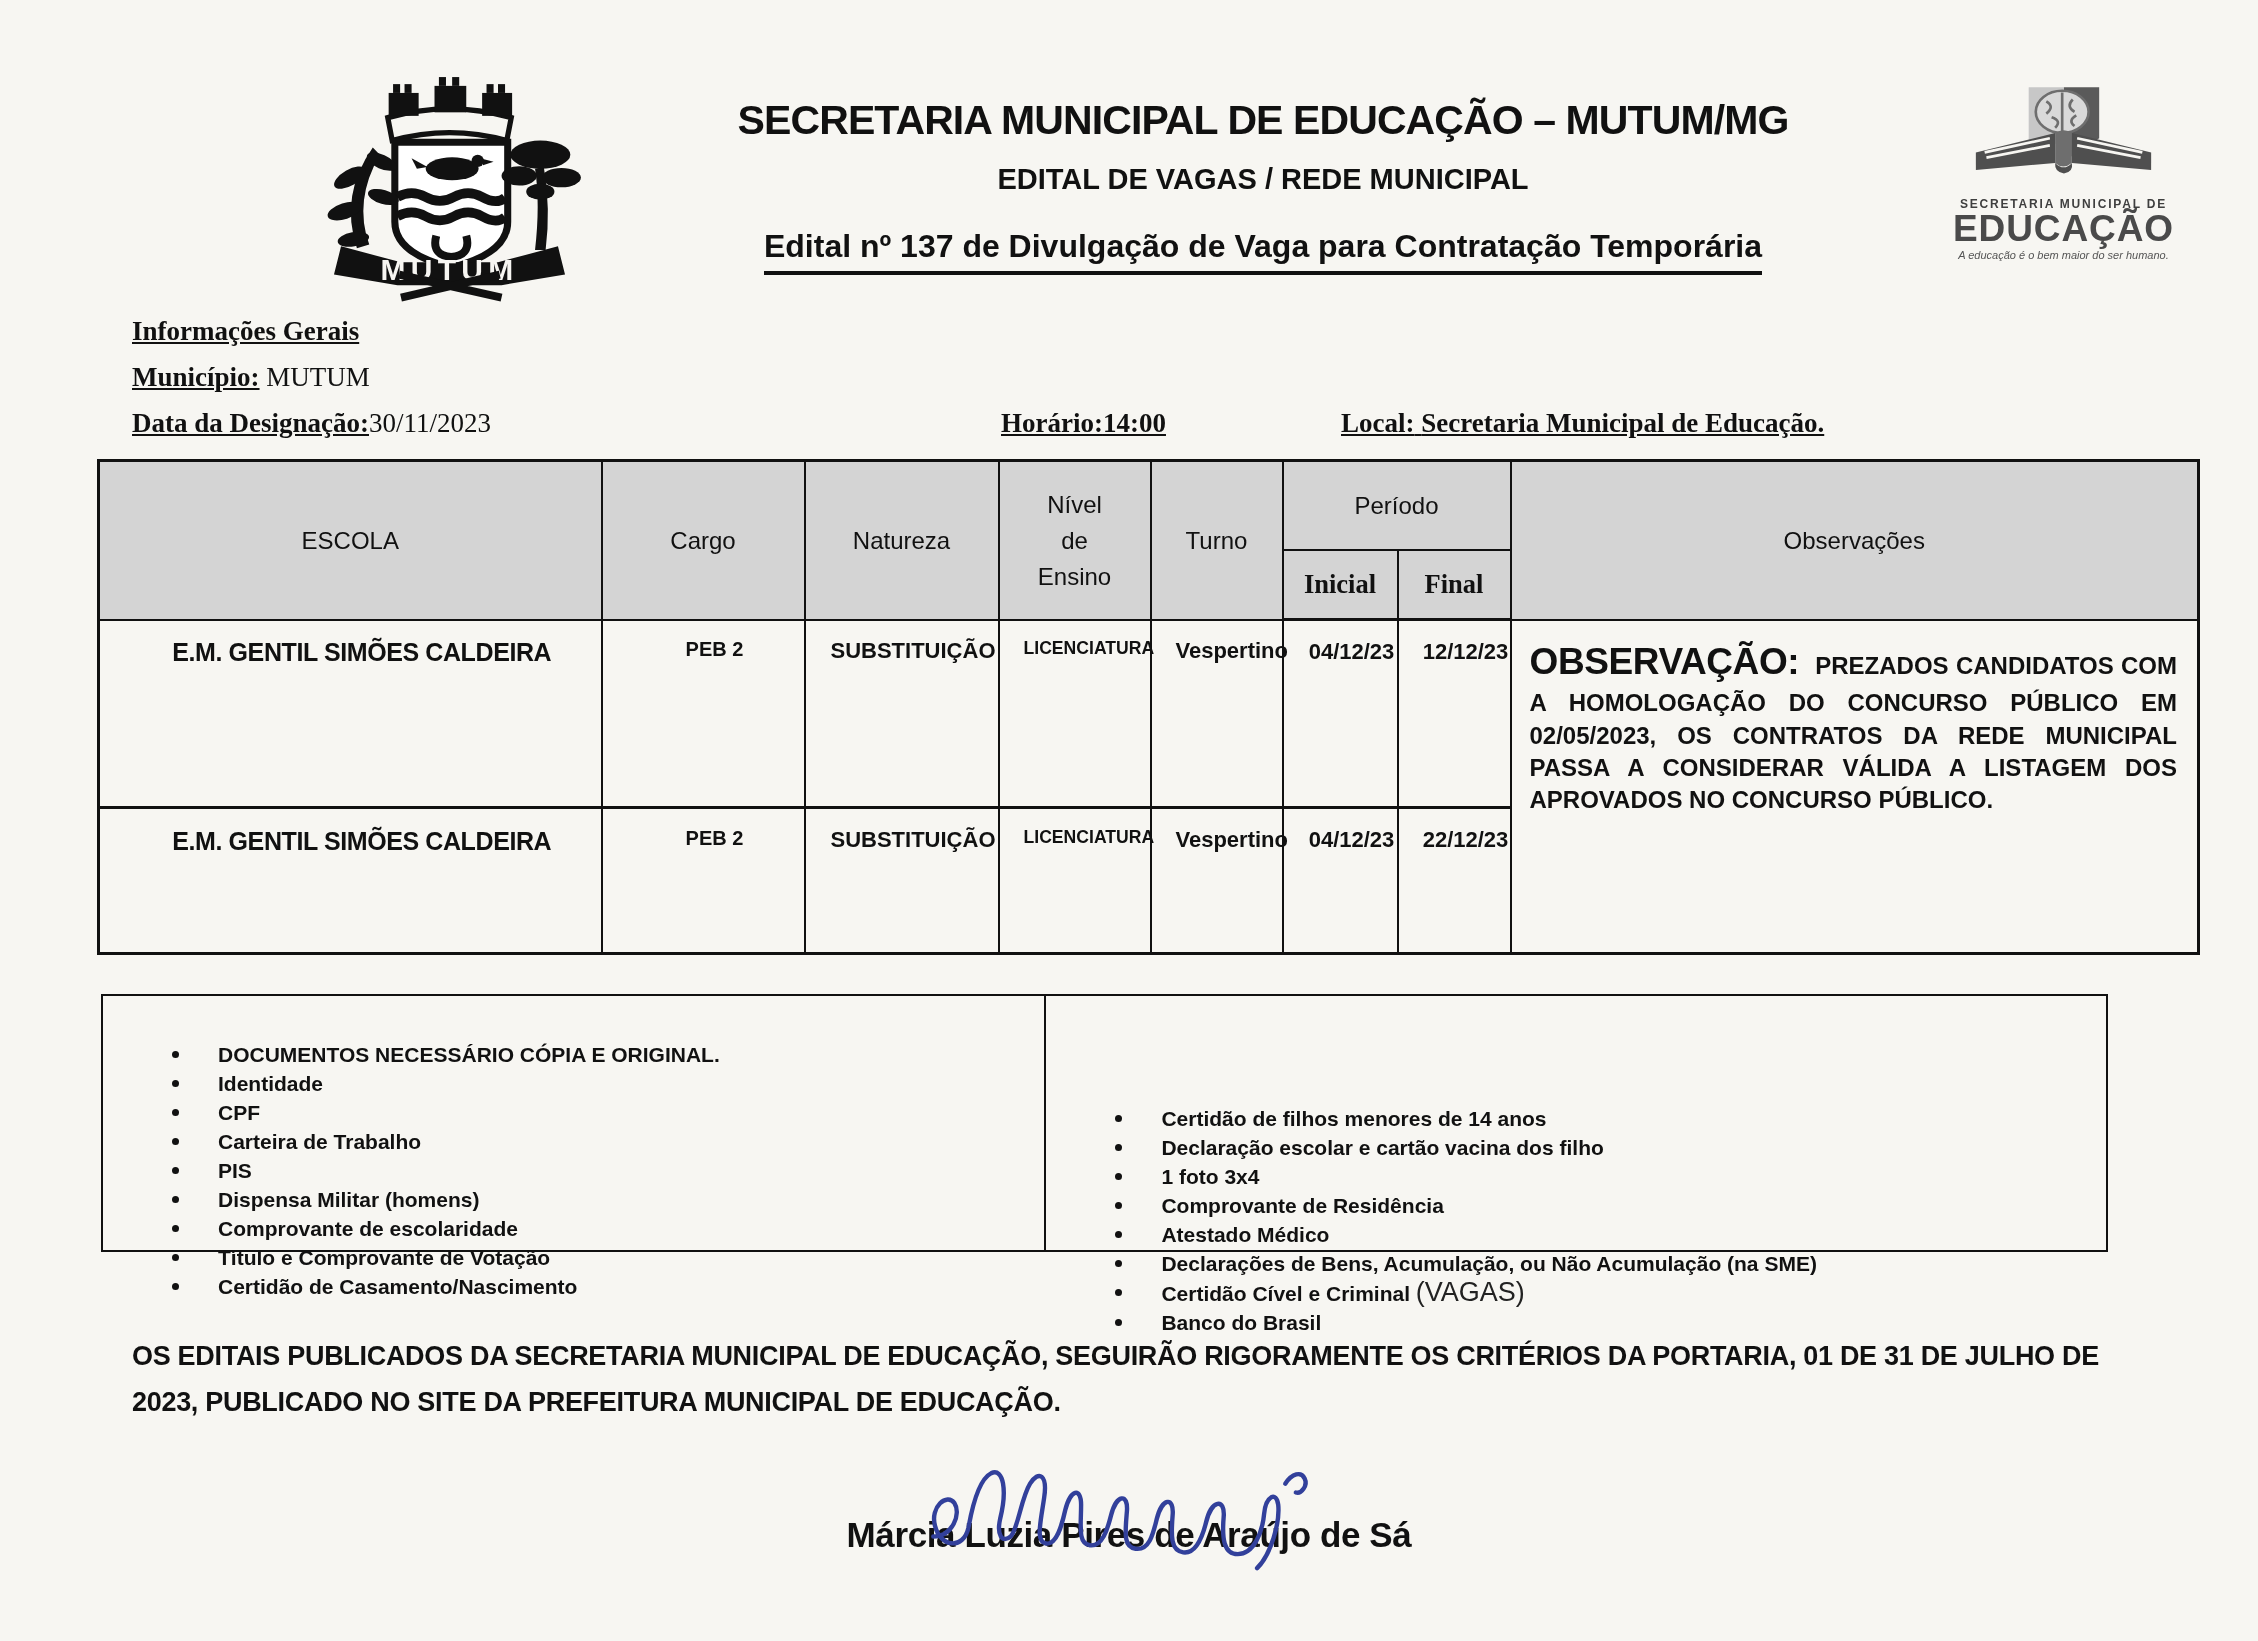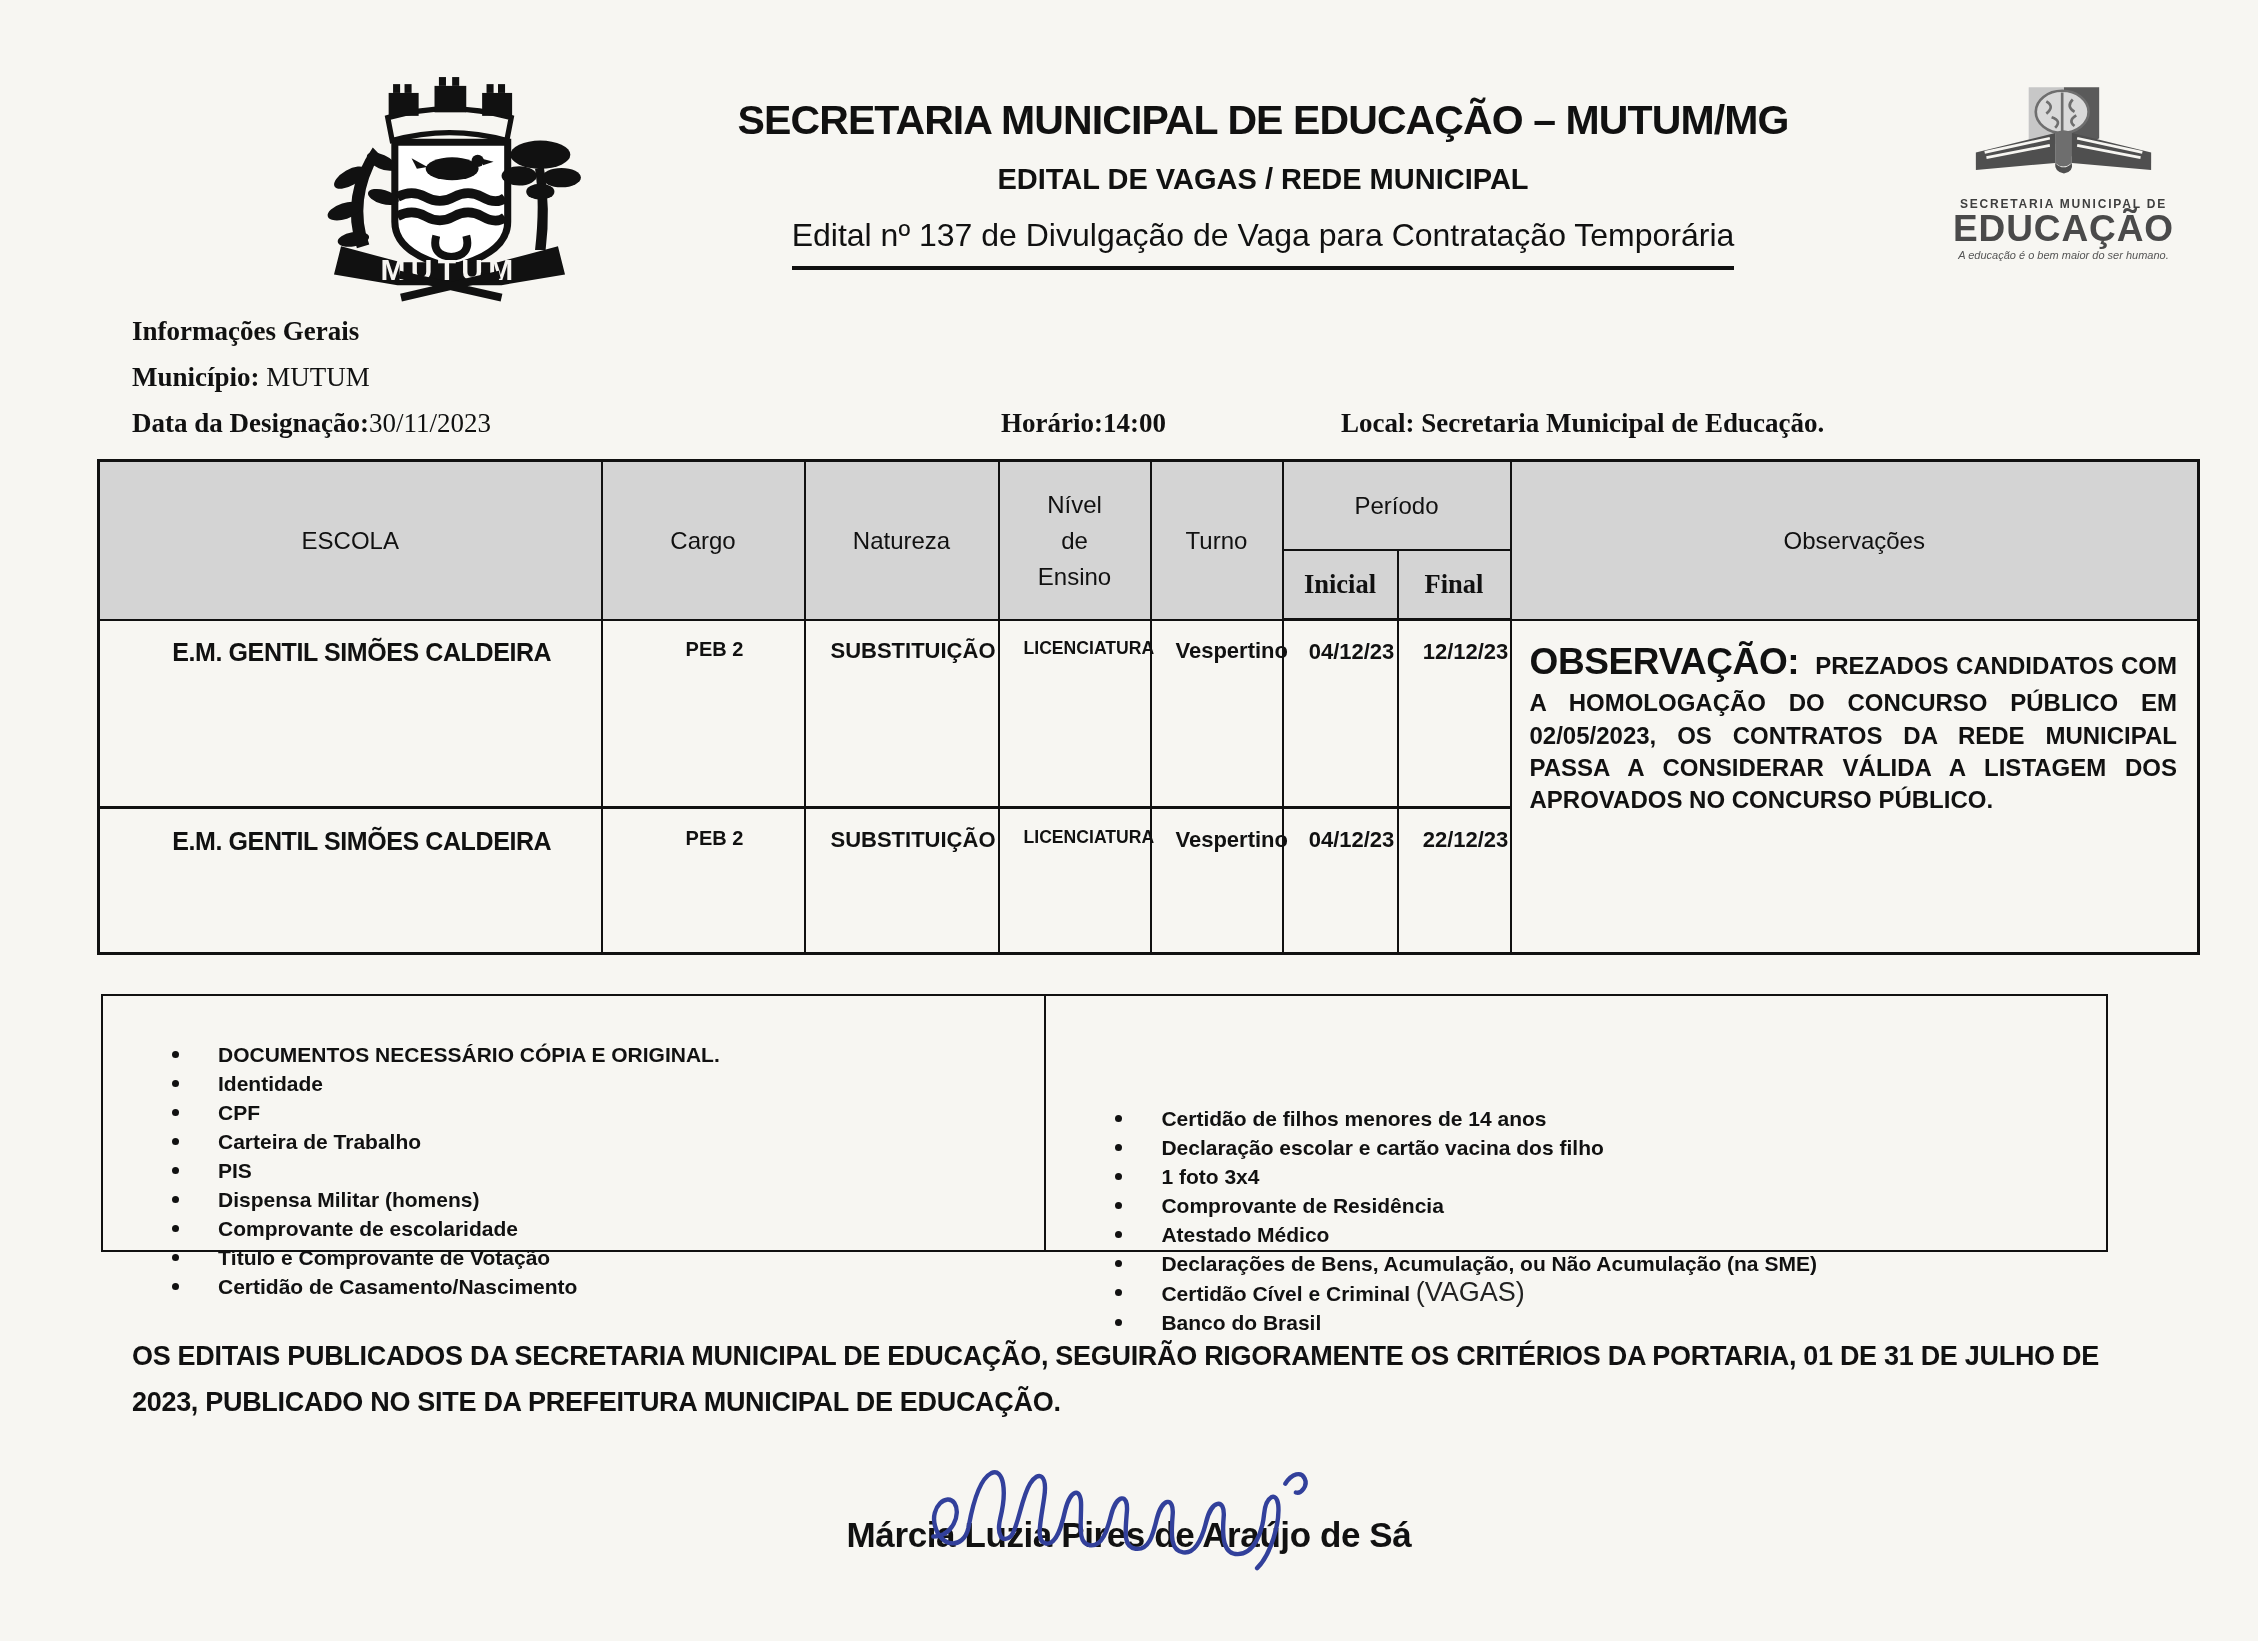--- a/index.html
+++ b/index.html
@@ -10,31 +10,31 @@
     font-family:"Liberation Sans", sans-serif;
     color:#111;
     overflow:hidden;
   }
   
   .header{display:flex;align-items:flex-start;padding:62px 62px 0 304px;}
   .crest{width:291px;height:240px;flex:0 0 auto;}
   .titles{flex:1 1 auto;text-align:center;padding-top:35px;}
   .title-main{font-size:41px;font-weight:bold;letter-spacing:-0.9px;}
   .title-sub{font-size:29px;font-weight:bold;margin-top:19.4px;}
-  .title-edital{display:inline-block;font-size:32px;font-weight:normal;margin-top:21px;
-    border-bottom:4.4px solid #111;padding-bottom:12px;}
+  .title-edital{display:inline-block;font-size:32px;font-weight:bold;margin-top:32px;
+    border-bottom:4.4px solid #111;padding-bottom:6px;}
   .sme-logo{width:265px;flex:0 0 auto;text-align:center;margin-top:8.8px;}
   .sme-logo svg{width:207px;height:124px;display:block;margin:0 auto;}
   .sme-line1{font-size:12px;letter-spacing:1.8px;color:#3f3f3f;font-weight:bold;margin-top:1.8px;}
   .sme-line2{font-size:37px;font-weight:bold;color:#4a4a4a;letter-spacing:0.9px;line-height:0.95;}
   .sme-tag{font-size:11px;font-style:italic;color:#555;margin-top:3.5px;}
   
   .info{margin:14px 0 0 132px;font-family:"Liberation Serif", serif;font-size:27px;position:relative;}
   .info .line{margin-top:7px;position:relative;height:39px;}
-  .b{font-weight:bold;}
+  .b{font-weight:bold;text-decoration:underline;}
   .info .pos-horario{position:absolute;left:869px;top:0;}
   .info .pos-local{position:absolute;left:1209px;top:0;}
   
   table.vac{border-collapse:collapse;margin:12.4px 0 0 97px;width:2100px;table-layout:fixed;
     border:3.5px solid #111;}
   table.vac th, table.vac td{border:2.6px solid #111;}
   thead th{background:#d4d4d4;font-weight:400;font-size:24px;vertical-align:middle;text-align:center;}
   thead tr.h1 th{height:85px;}
   thead tr.h2 th{height:65px;border-bottom:3.5px solid #111;}
   th.serif{font-family:"Liberation Serif", serif;font-weight:bold;font-size:26.5px;}

